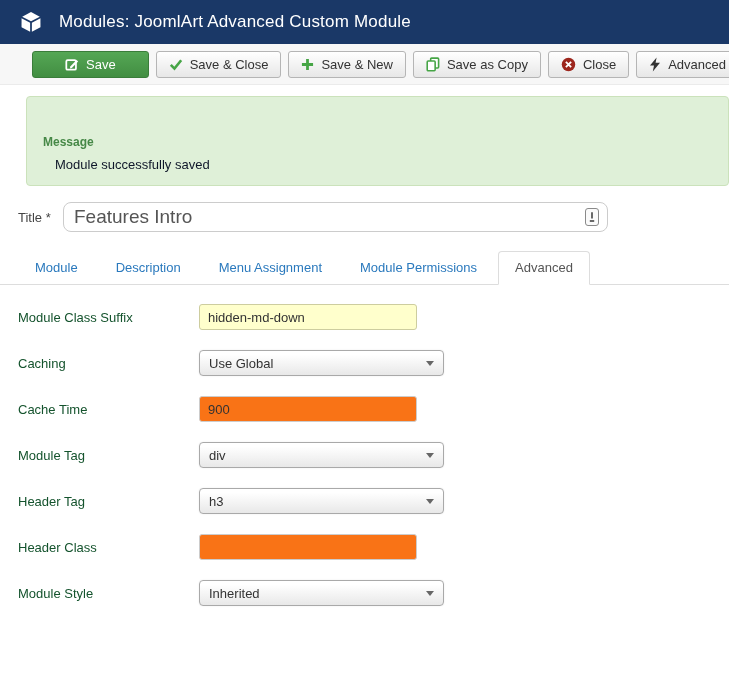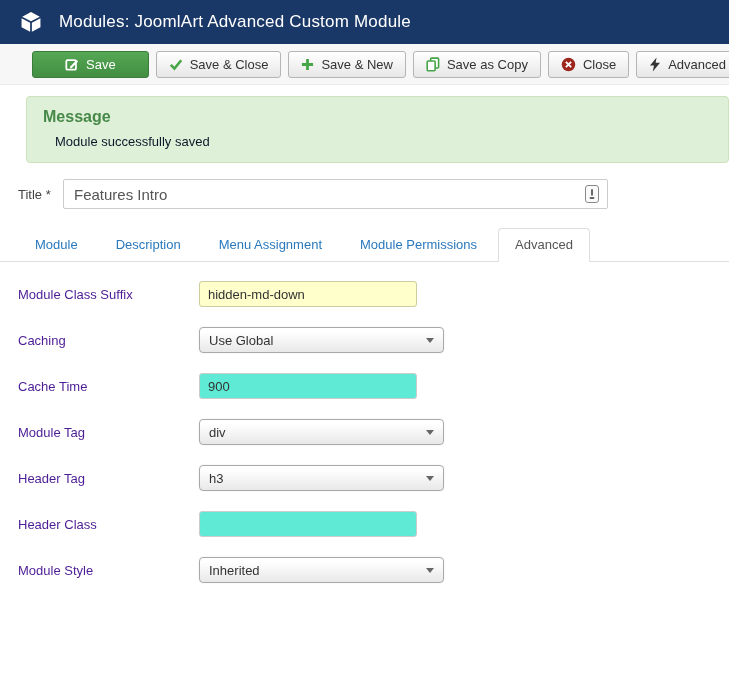--- a/index.html
+++ b/index.html
@@ -18,46 +18,46 @@
     padding: 0 12px; margin-right: 7px; font-size: 13px; color: #333;
     background: linear-gradient(#ffffff, #e7e7e7); border: 1px solid #b5b5b5;
     border-radius: 3px; cursor: pointer; white-space: nowrap; }
   .btn svg { display: block; }
   .btn-success { padding: 0 32px; color: #fff;
     background: linear-gradient(#55a755, #428e42); border-color: #3a7d3a; }
 
   
   .alert { margin: 11px 0 0 26px; width: 703px; background: #dff0d8;
     border: 1px solid #cbe2bb; border-radius: 4px; padding: 11px 16px 13px 16px; }
-  .alert h4 { color: #468847; font-size: 16px; font-weight: bold; }
+  .alert h4 { color: #468847; font-size: 12px; font-weight: bold; margin-top: 27px; }
   .alert p { color: #0f172a; font-size: 13px; margin-top: 8px; margin-left: 12px; }
 
   
   .title-row { margin: 16px 0 0 18px; display: flex; align-items: center; }
   .title-row label { font-size: 13px; color: #444; width: 45px; }
   .title-input-wrap { position: relative; }
-  .title-input { width: 545px; height: 30px; border: 1px solid #ccc; border-radius: 2px;
-    padding: 0 30px 0 10px; font-size: 15px; color: #555;
+  .title-input { width: 545px; height: 30px; border: 1px solid #ccc; border-radius: 8px;
+    padding: 0 30px 0 10px; font-size: 19px; color: #555;
     font-family: "Liberation Sans", "DejaVu Sans", sans-serif; background: #fff; }
   .input-adorn { position: absolute; right: 9px; top: 6px; }
 
   
   .tabs { margin-top: 19px; padding-left: 18px; display: flex; align-items: flex-end;
     border-bottom: 1px solid #ddd; }
   .tab { font-size: 13px; padding: 9px 16px; margin-right: 4px; margin-bottom: -1px;
     color: #2a79bd; cursor: pointer; border: 1px solid transparent; line-height: 14px; }
   .tab.active { color: #555; background: #fff; border-color: #ddd; border-bottom-color: #fff;
     border-radius: 4px 4px 0 0; }
 
   
   .form { margin: 19px 0 0 18px; }
   .frow { display: flex; align-items: center; height: 26px; margin-bottom: 20px; }
-  .flabel { width: 181px; font-size: 13px; color: #4c1d95; flex: 0 0 auto; }
+  .flabel { width: 181px; font-size: 13px; color: #14532d; flex: 0 0 auto; }
   .tinput { width: 218px; height: 26px; border: 1px solid #ccc; border-radius: 3px;
-    padding: 0 8px; font-size: 13px; color: #333; background: #5eead4;
+    padding: 0 8px; font-size: 13px; color: #333; background: #f97316;
     font-family: "Liberation Sans", "DejaVu Sans", sans-serif; }
   .tinput.hl { background: #ffffcc; border-color: #cdcd9f; }
   .select { position: relative; width: 245px; height: 26px; border: 1px solid #a9a9a9;
     border-radius: 4px; background: linear-gradient(#ffffff 15%, #e8e8e8 100%);
     box-shadow: 0 0 2px rgba(0,0,0,.08); cursor: pointer; }
   .sel-text { position: absolute; left: 9px; top: 5px; font-size: 13px; color: #333; }
   .sel-arrow { position: absolute; right: 9px; top: 10px; width: 0; height: 0;
     border-left: 4px solid transparent; border-right: 4px solid transparent;
     border-top: 5px solid #666; }
 </style>

